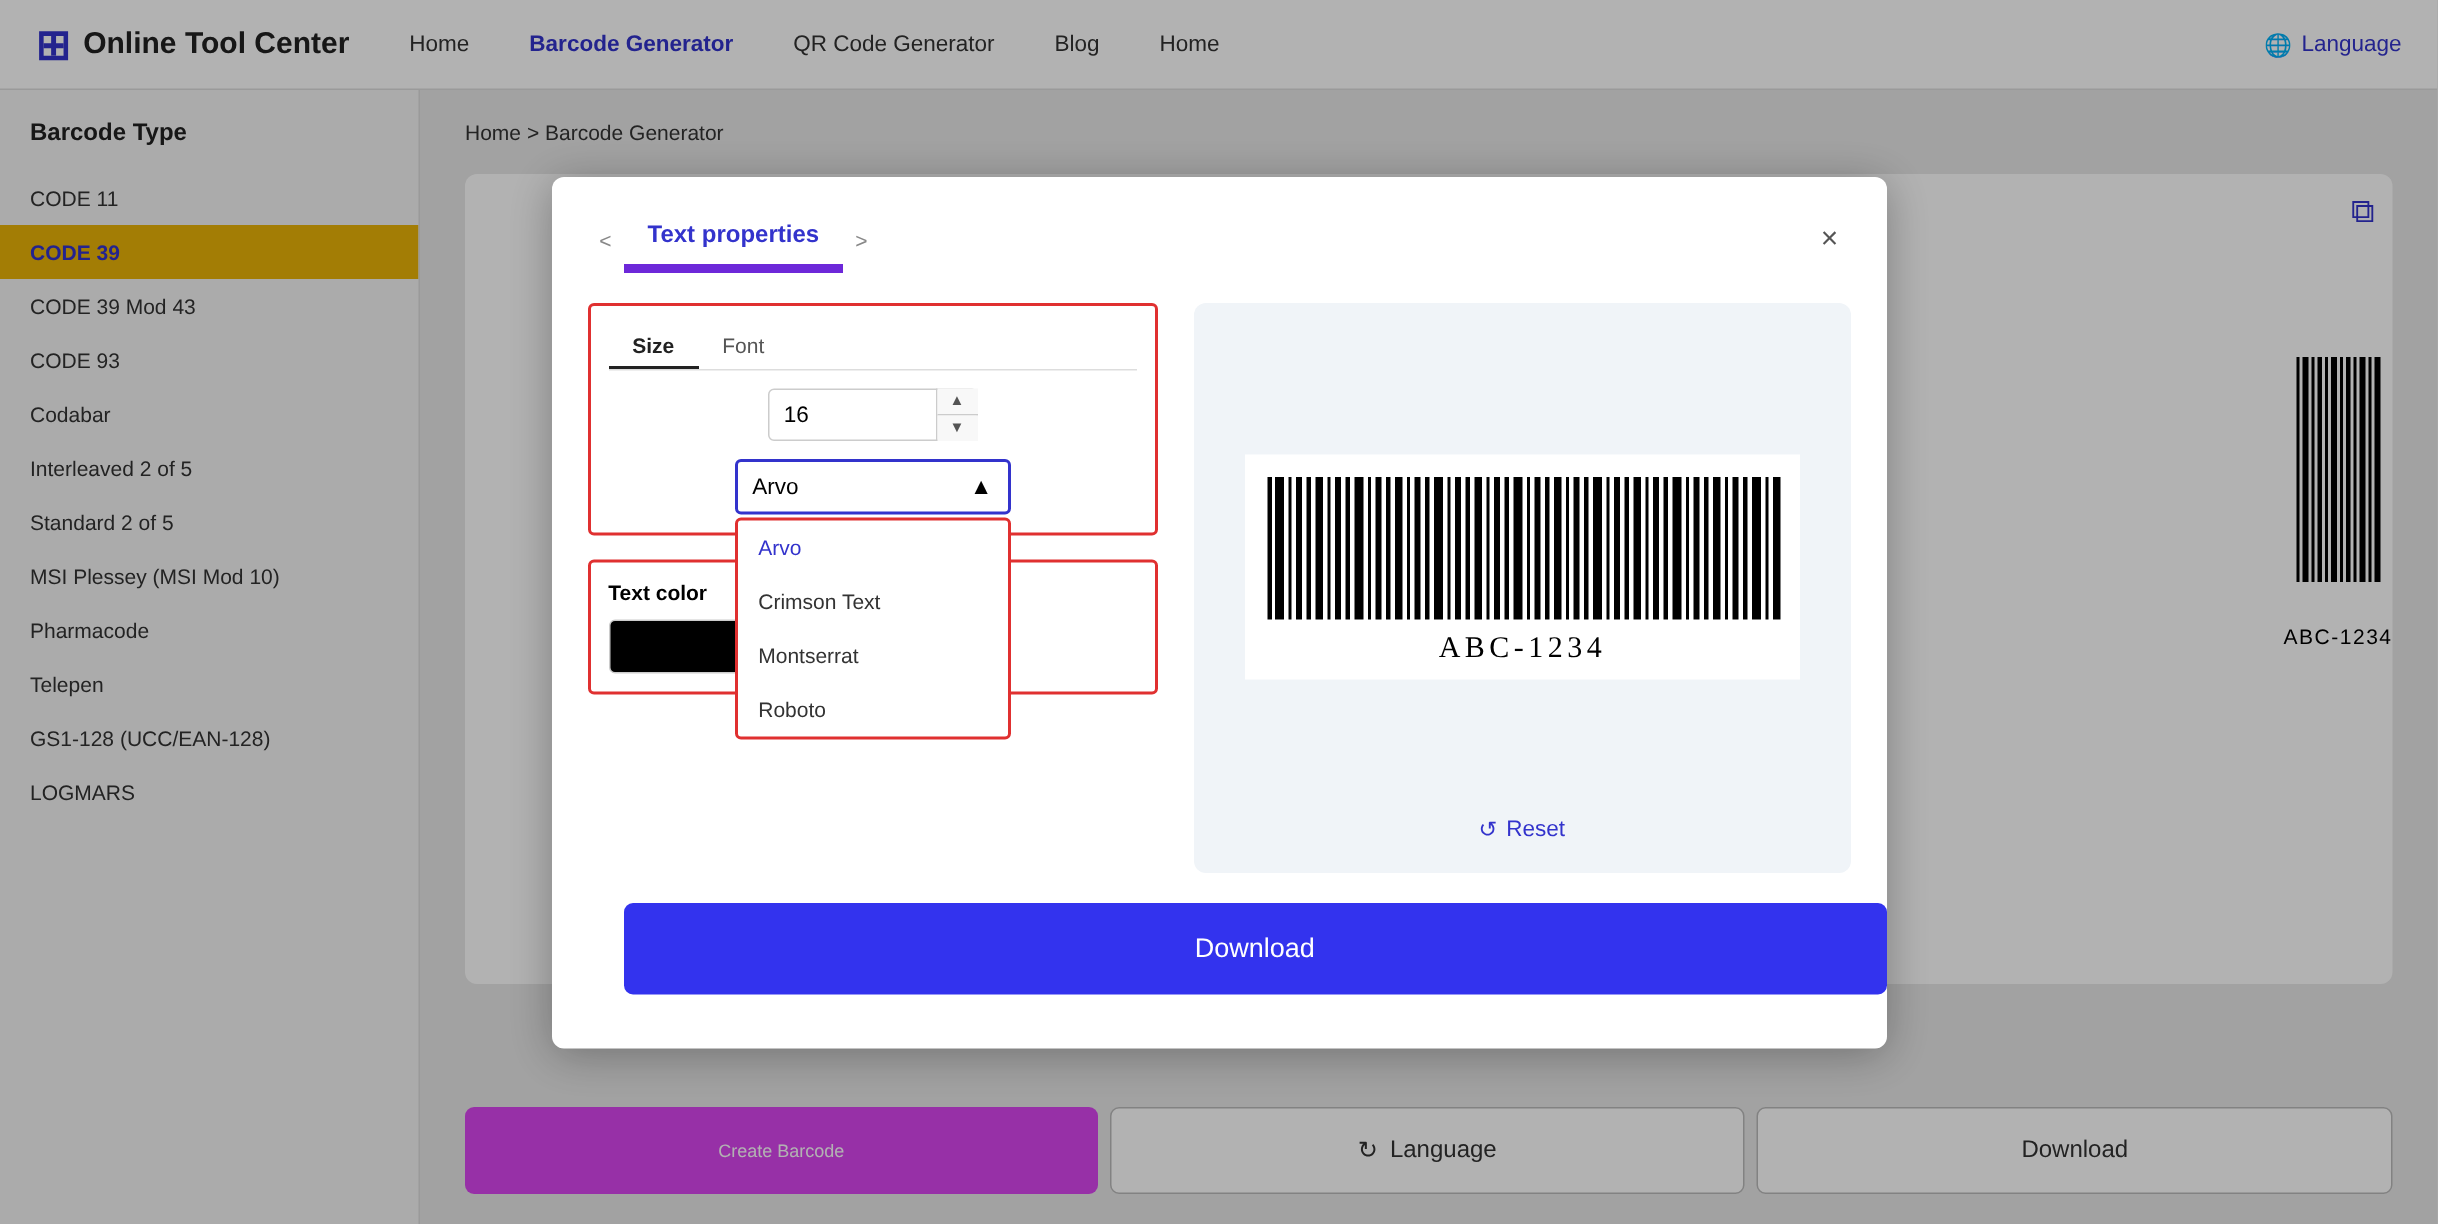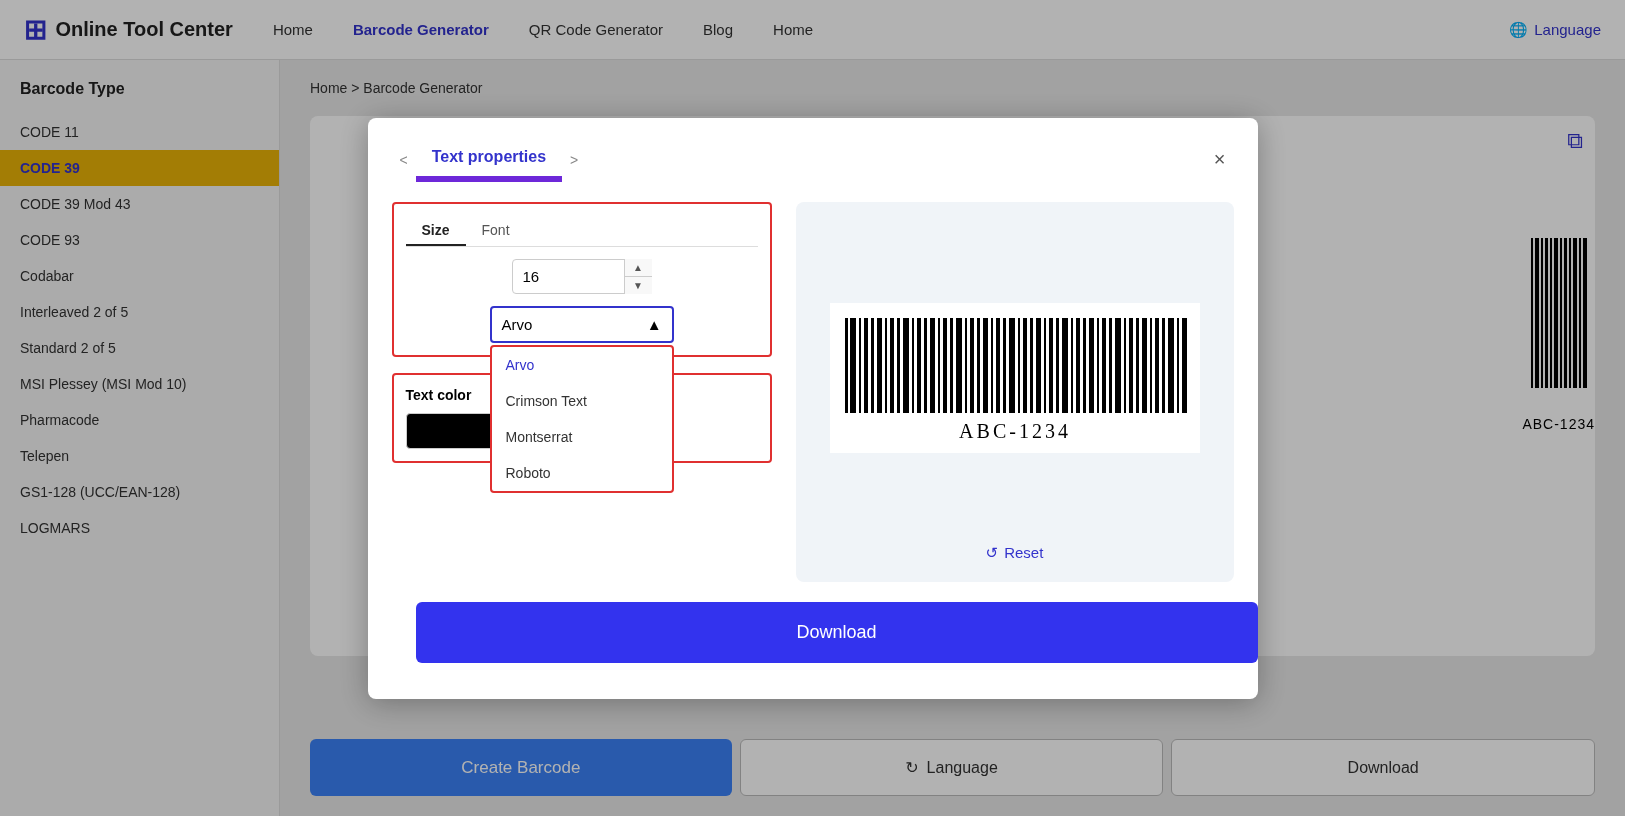--- a/index.html
+++ b/index.html
@@ -156,25 +156,25 @@
     .bottom-buttons {
       position: absolute;
       bottom: 20px;
       left: 0;
       right: 0;
       display: flex;
       gap: 0;
       padding: 0 30px;
     }
     .btn-create {
-      background: #3b82f6;
+      background: #d946ef;
       color: #fff;
       border: none;
       padding: 18px 0;
-      font-size: 17px;
+      font-size: 12px;
       cursor: pointer;
       flex: 1;
       border-radius: 6px;
       margin-right: 8px;
     }
     .btn-refresh {
       background: #fff;
       color: #333;
       border: 1px solid #bbb;
       padding: 18px 0;

